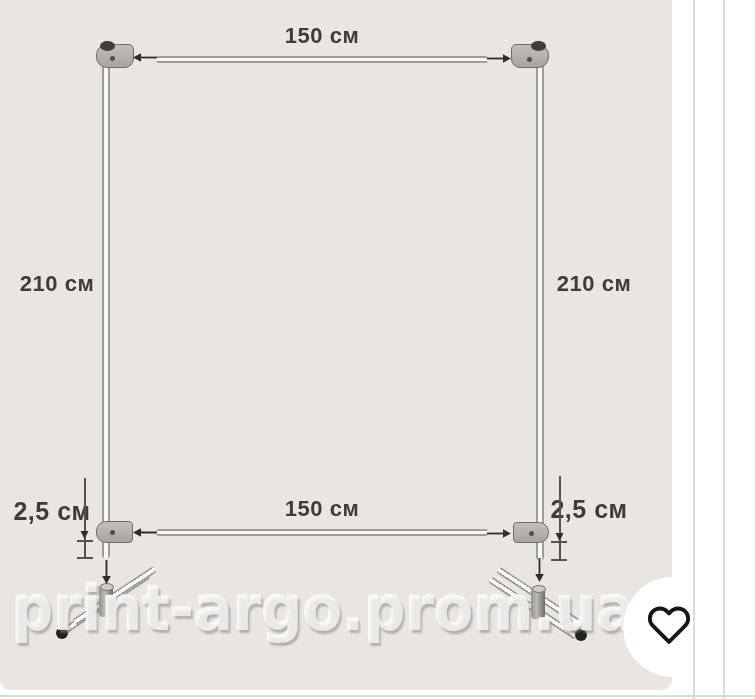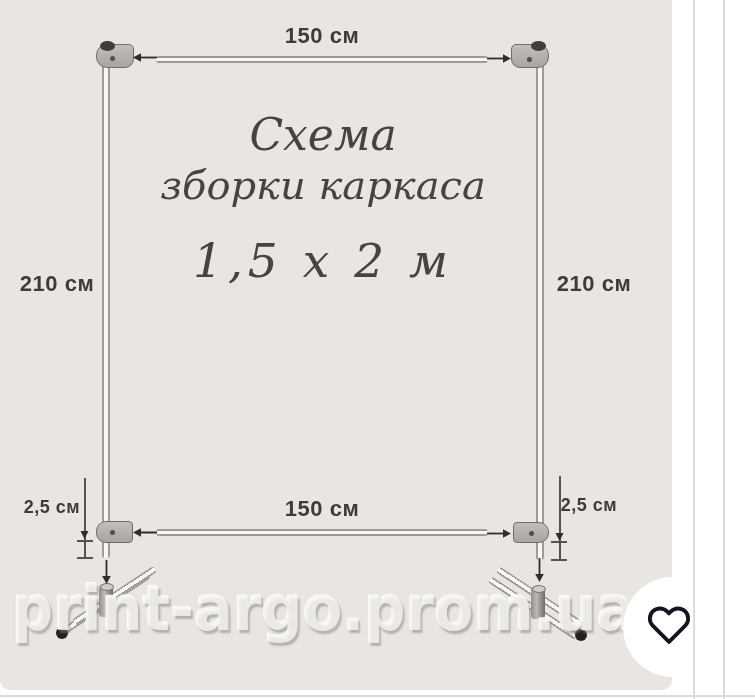--- a/index.html
+++ b/index.html
@@ -54,21 +54,21 @@
   .conn-bl { border-radius:10px 4px 4px 10px; }
   .conn-br { border-radius:4px 10px 10px 4px; }
 
   
   .dim-label {
     position:absolute;
     transform:translateX(-50%);
     color:#3d3c3a; font-weight:700; font-size:22px;
     letter-spacing:0.5px; white-space:nowrap;
   }
-  .dim-small { font-size:18px; }
+  .dim-small { font-size:25px; }
 
   
   .title-block {
     position:absolute; left:323px; top:110px;
     transform:translateX(-50%);
     text-align:center; white-space:nowrap;
     color:#454440;
     font-family:"DejaVu Serif", serif;
     font-style:italic;
   }
@@ -167,25 +167,20 @@
     <polygon points="8,1.2 0,5.5 8,9.8" fill="#2e2d2b"></polygon>
   </svg>
   <svg class="arrow-svg" style="left:487px; top:528px;" width="24" height="11" viewBox="0 0 24 11">
     <line x1="0" y1="5.5" x2="17" y2="5.5" stroke="#2e2d2b" stroke-width="1.8"></line>
     <polygon points="16,1.2 24,5.5 16,9.8" fill="#2e2d2b"></polygon>
   </svg>
 
   <div class="dim-label" style="left:57px; top:271px;">210 см</div>
   <div class="dim-label" style="left:594px; top:271px;">210 см</div>
 
-  <div class="title-block">
-    <div class="title-l1">Схема</div>
-    <div class="title-l2">зборки каркаса</div>
-    <div class="title-l3">1,5 х 2 м</div>
-  </div>
 
   <div class="dim-label dim-small" style="left:52px; top:497px;">2,5 см</div>
   <div class="dim-label" style="left:322px; top:496px;">150 см</div>
   <div class="dim-label dim-small" style="left:589px; top:495px;">2,5 см</div>
 
   <div class="dline" style="left:84px; top:478px; width:1.5px; height:80px;"></div>
   <svg class="arrow-svg" style="left:79px; top:528px;" width="11" height="11" viewBox="0 0 11 11">
     <polygon points="1.5,3 9.5,3 5.5,11" fill="#2e2d2b"></polygon>
   </svg>
   <div class="dline" style="left:77px; top:540px; width:16px; height:1.5px;"></div>

